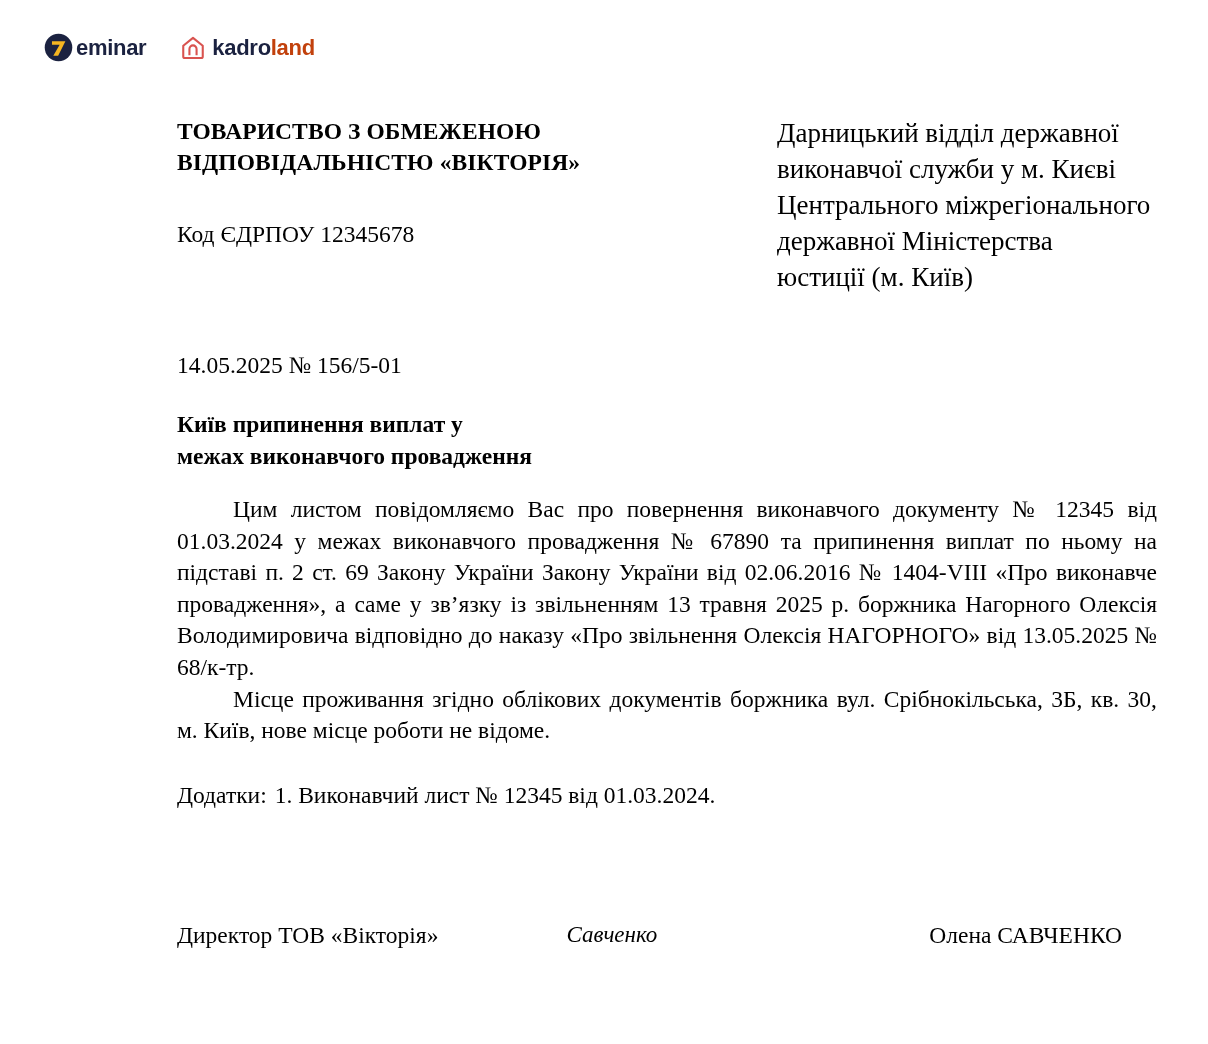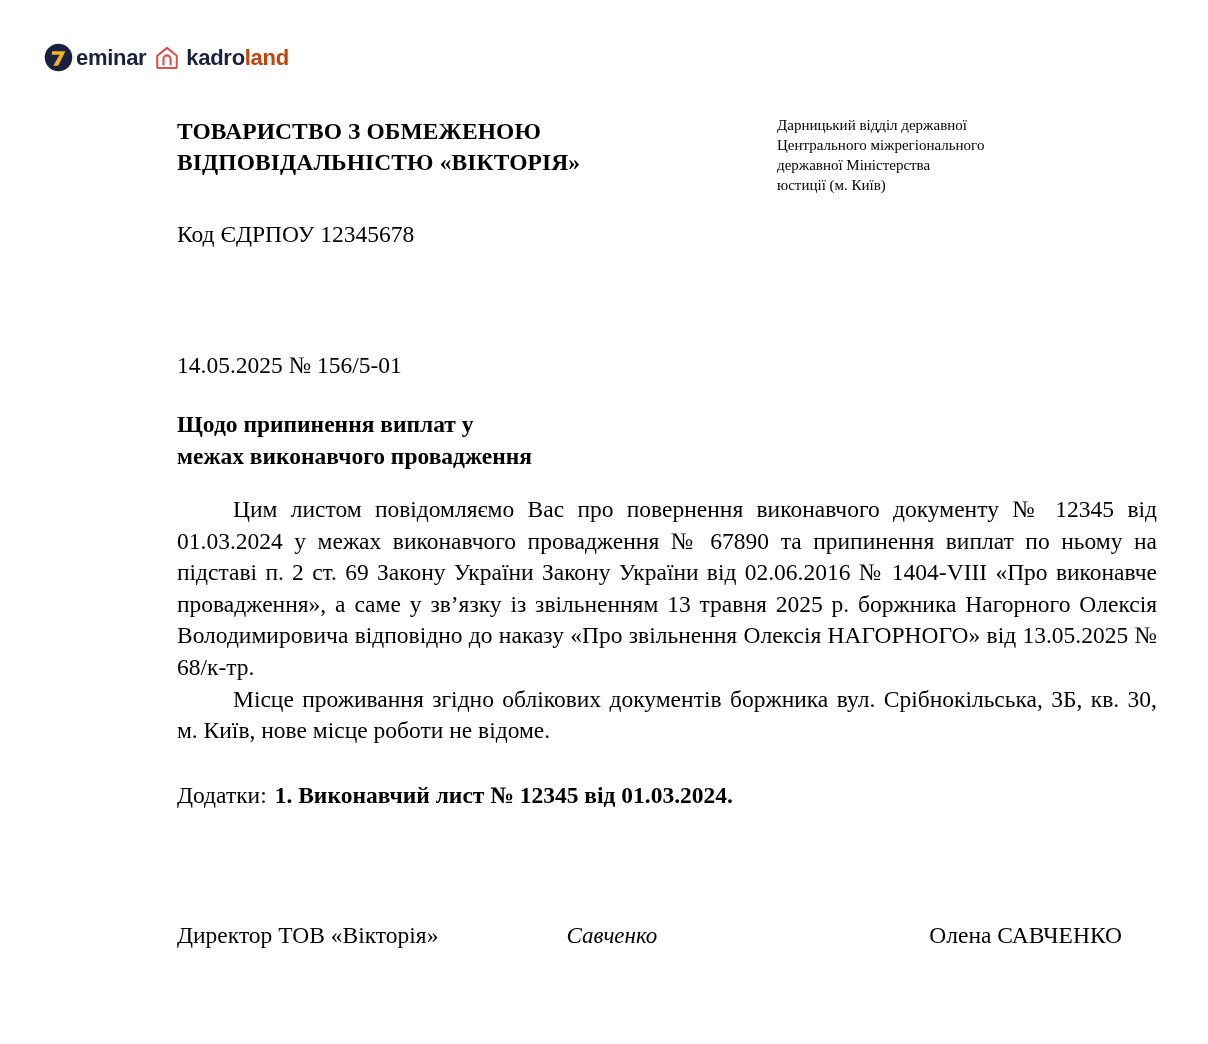--- a/index.html
+++ b/index.html
@@ -16,22 +16,21 @@
     color: #000000;
     overflow: hidden;
   }
 
   
   .brand-bar {
     position: absolute;
     left: 44px;
     top: 33px;
     display: flex;
-    gap: 8px;
-    margin-top: 10px;
+    gap: 34px;
   }
   .brand {
     display: flex;
     align-items: center;
     gap: 3px;
   }
   .brand-logo-seminar {
     width: 29px;
     height: 29px;
     flex: 0 0 auto;
@@ -82,21 +81,21 @@
     line-height: 1.33;
     letter-spacing: 0.1px;
   }
   .org-code {
     font-size: 23.5px;
     line-height: 1.3;
     margin-top: 40px;
   }
   .head-right {
     width: 380px;
-    font-size: 15px;
+    font-size: 27px;
     line-height: 1.33;
   }
 
   .doc-date {
     position: absolute;
     left: 177px;
     top: 350px;
     font-size: 23.5px;
     line-height: 1.3;
   }
@@ -141,35 +140,34 @@
   .att-label {
     flex: 0 0 auto;
     white-space: nowrap;
     padding-right: 8px;
   }
   .att-items {
     flex: 1 1 auto;
   }
   .att-item {
     display: block;
-    font-weight: bold;
   }
   .att-item.indented {
     padding-left: 0;
   }
 
   .doc-signature {
     position: absolute;
     left: 177px;
     top: 920px;
     width: 945px;
     font-size: 23.5px;
     line-height: 1.3;
     display: flex;
-    align-items: flex-end;
+    align-items: center;
   }
   .sig-role {
     flex: 0 0 auto;
   }
   .sig-mark {
     flex: 0 0 auto;
     margin-left: 128px;
     font-style: italic;
     font-size: 23px;
   }
@@ -208,31 +206,32 @@
     <div class="head-left">
       <div class="org-name">
         <div>ТОВАРИСТВО З ОБМЕЖЕНОЮ</div>
         <div>ВІДПОВІДАЛЬНІСТЮ «ВІКТОРІЯ»</div>
       </div>
       <div class="org-code">Код ЄДРПОУ 12345678</div>
     </div>
 
     <div class="head-right">
       <div>Дарницький відділ державної</div>
+      <div>виконавчої служби у м. Києві</div>
       <div>Центрального міжрегіонального</div>
       <div>державної Міністерства</div>
       <div>юстиції (м. Київ)</div>
     </div>
 
   </div>
 
   <div class="doc-date">14.05.2025 № 156/5-01</div>
 
   <div class="doc-subject">
-    <div>Щодо припинення виплат у</div>
+    <div>Київ припинення виплат у</div>
     <div>межах виконавчого провадження</div>
   </div>
 
   <div class="doc-body">
     <p>Цим листом повідомляємо Вас про повернення виконавчого документу № 12345 від 01.03.2024 у межах виконавчого провадження № 67890 та припинення виплат по ньому на підставі п. 2 ст. 69 Закону України Закону України від 02.06.2016 № 1404-VIII «Про виконавче провадження», а саме у зв’язку із звільненням 13 травня 2025 р. боржника Нагорного Олексія Володимировича відповідно до наказу «Про звільнення Олексія НАГОРНОГО» від 13.05.2025 № 68/к-тр.</p>
     <p>Місце проживання згідно облікових документів боржника вул. Срібнокільська, 3Б, кв. 30, м. Київ, нове місце роботи не відоме.</p>
   </div>
 
   <div class="doc-attachments">
     <div class="att-row">

